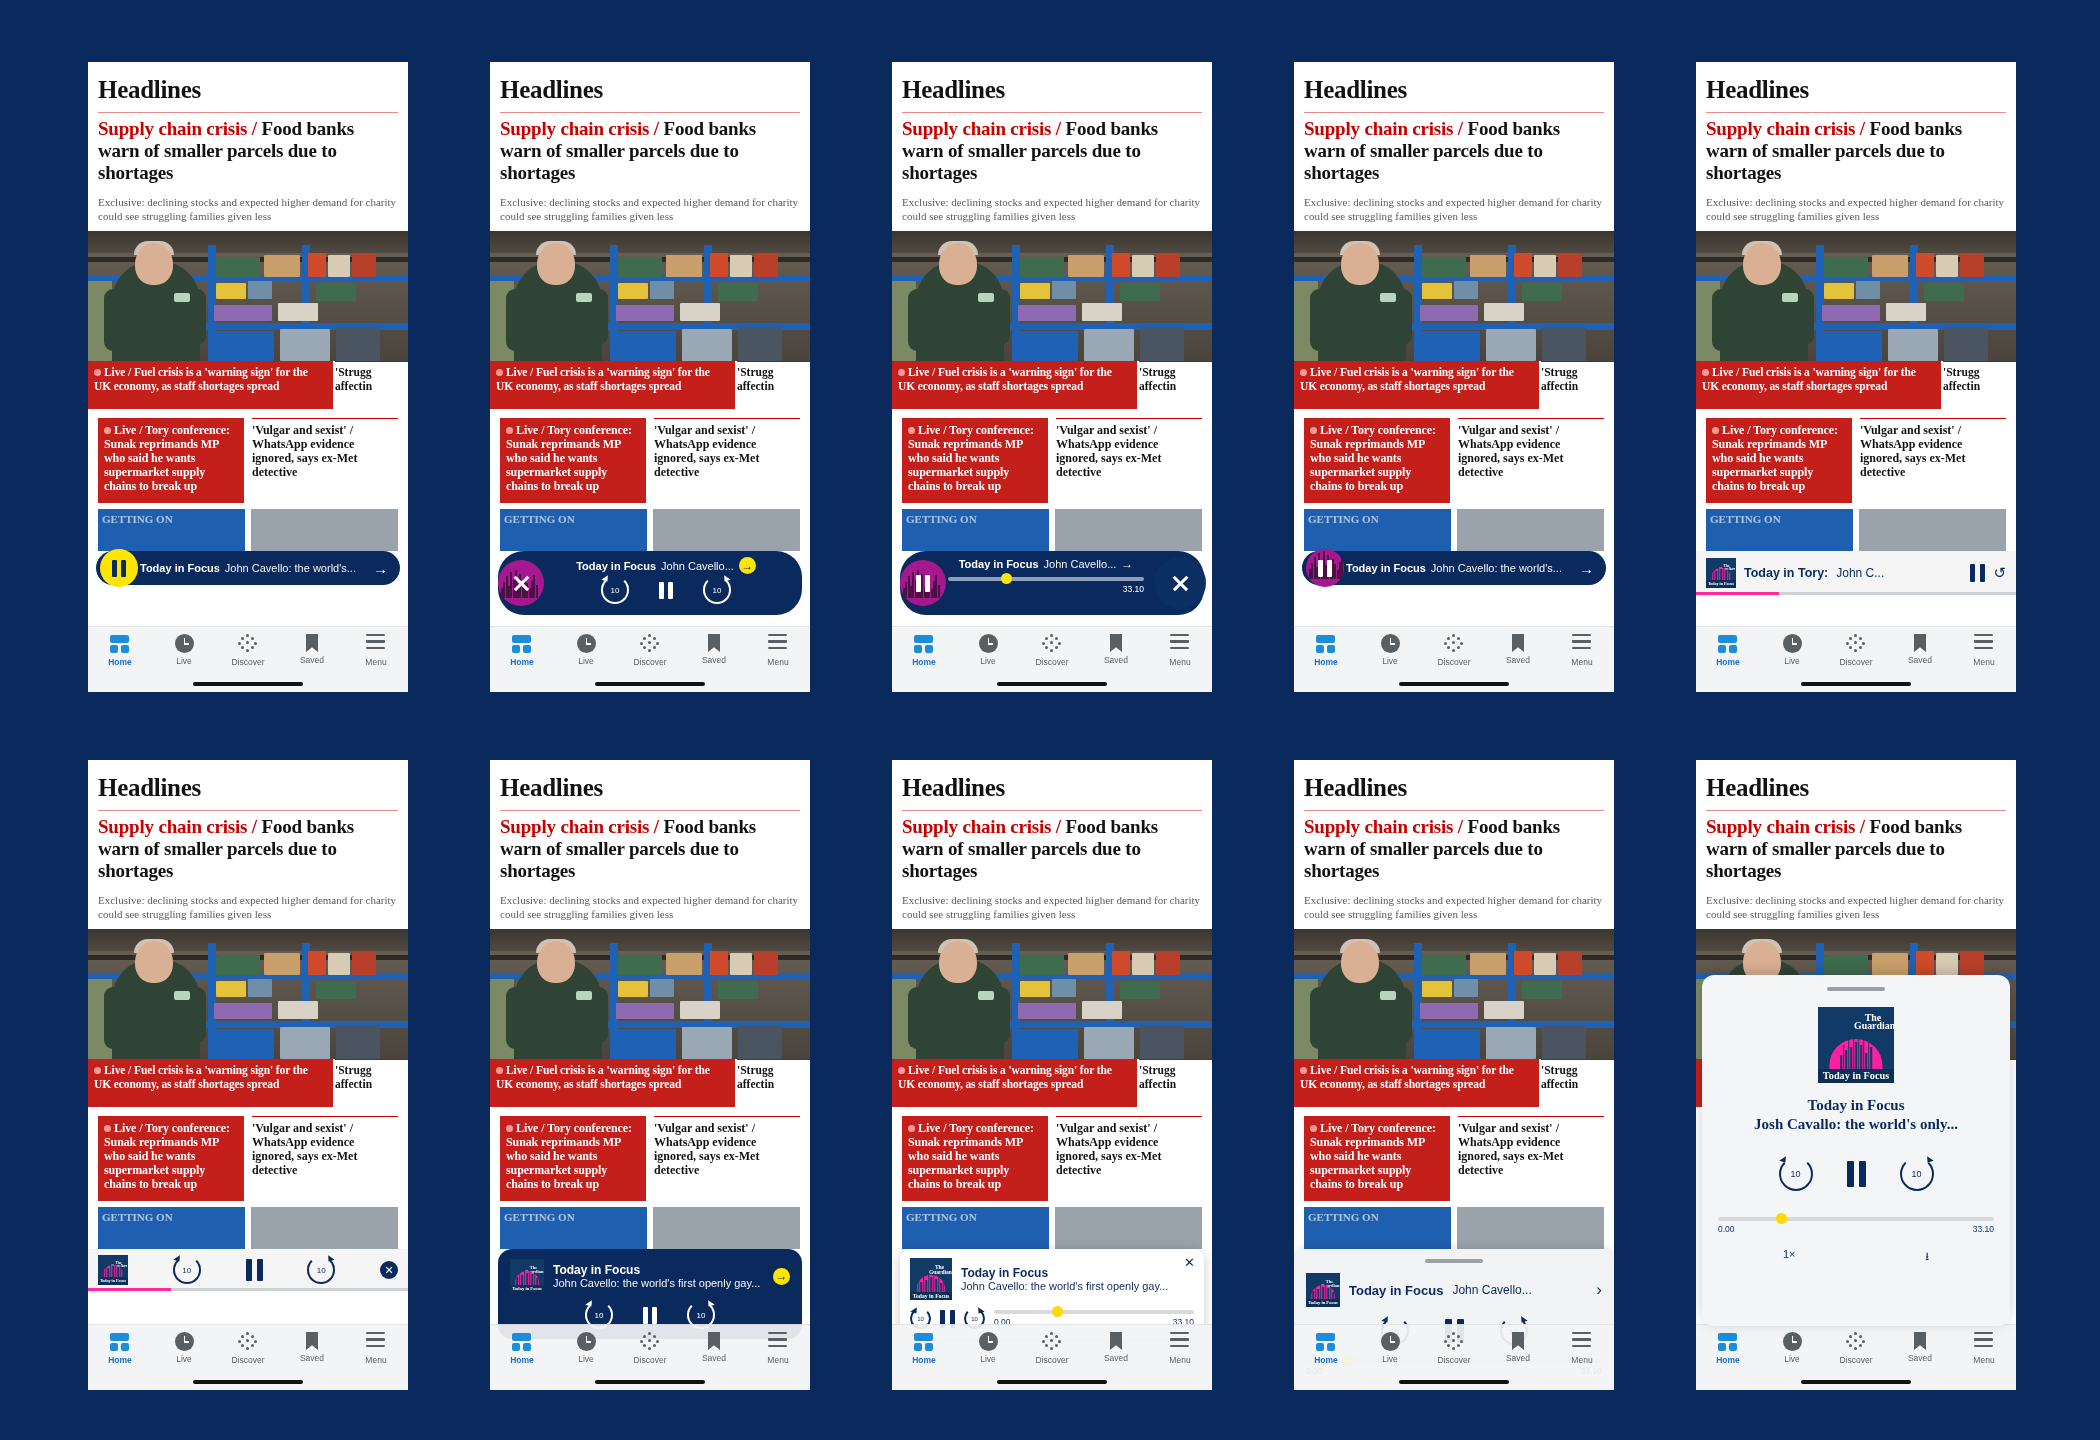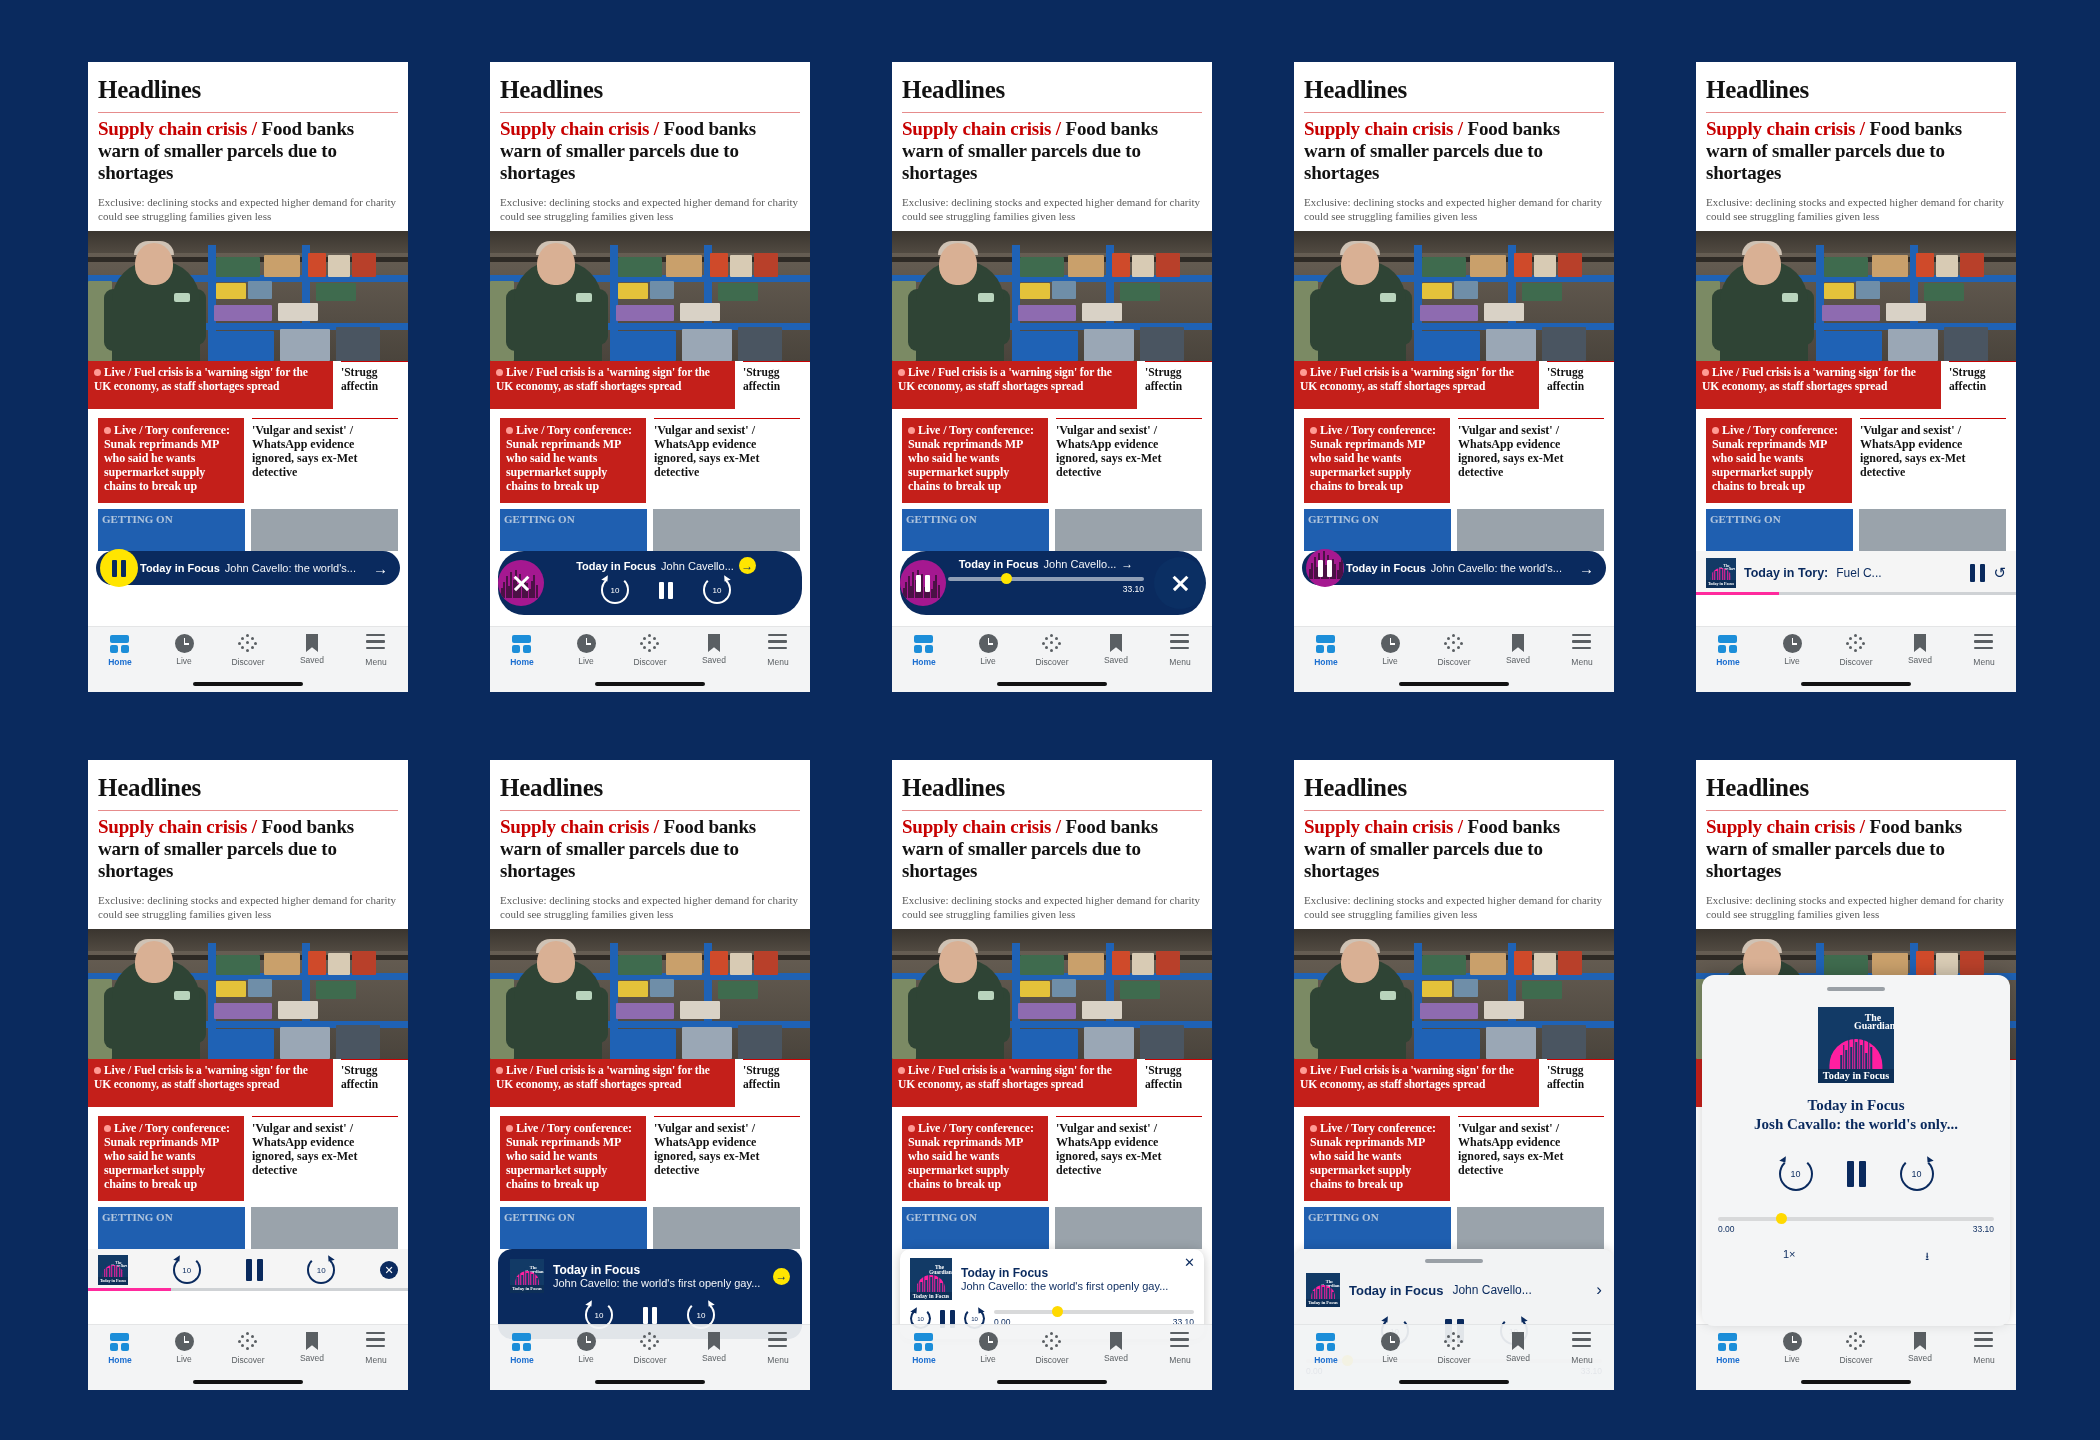--- a/index.html
+++ b/index.html
@@ -77,21 +77,21 @@
     background:#c41f1a;color:#fff;
     font-family:"Liberation Serif", serif;
     font-weight:bold;font-size:11.5px;line-height:13.5px;
     padding:5px 6px 16px 6px;
     letter-spacing:-0.1px;
   }
   .dot{display:inline-block;width:7px;height:7px;border-radius:50%;
     background:#ff9b94;margin-right:3px;vertical-align:0px;}
   .slash{font-weight:bold;}
 
-  .strip{display:flex;gap:8px;}
+  .strip{display:flex;gap:2px;}
   .strip .wide{flex:0 0 245px;}
   .strip .side{flex:1;overflow:hidden;}
   .sidecard{
     font-family:"Liberation Serif", serif;
     font-weight:bold;font-size:11.5px;line-height:13.5px;color:#121212;
     padding-top:4px;border-top:1px solid #c70000;
     white-space:nowrap;
   }
 
   .row2{display:flex;gap:8px;margin-top:9px;padding:0 10px;}
@@ -931,21 +931,21 @@
                 <i style="height:13.928571428571429px"></i>
                 <i style="height:9.642857142857144px"></i>
                 <i style="height:11.785714285714285px"></i>
                 <i style="height:6.428571428571428px"></i>
                 <i style="height:10.714285714285715px"></i>
                 <i style="height:8.571428571428571px"></i>
               </span>
               <span class="cap" style="font-size:4.050000000000001px;height:8px;line-height:8px">Today in Focus</span>
             </span>
             <span class="t-title" style="font-size:12.5px">Today in Tory:</span>
-            <span class="t-sub" style="flex:1;white-space:nowrap;overflow:hidden">Fuel C...</span>
+            <span class="t-sub" style="flex:1;white-space:nowrap;overflow:hidden">John C...</span>
             <span class="pb-navy">
               <i style="height:18px;width:5px"></i>
               <i style="height:18px;width:5px"></i>
             </span>
             <span style="color:#0a2a5e;font-size:15px">↺</span>
             <span class="progress-line">
               <i style="width:26%"></i>
             </span>
           </div>
         </div>

